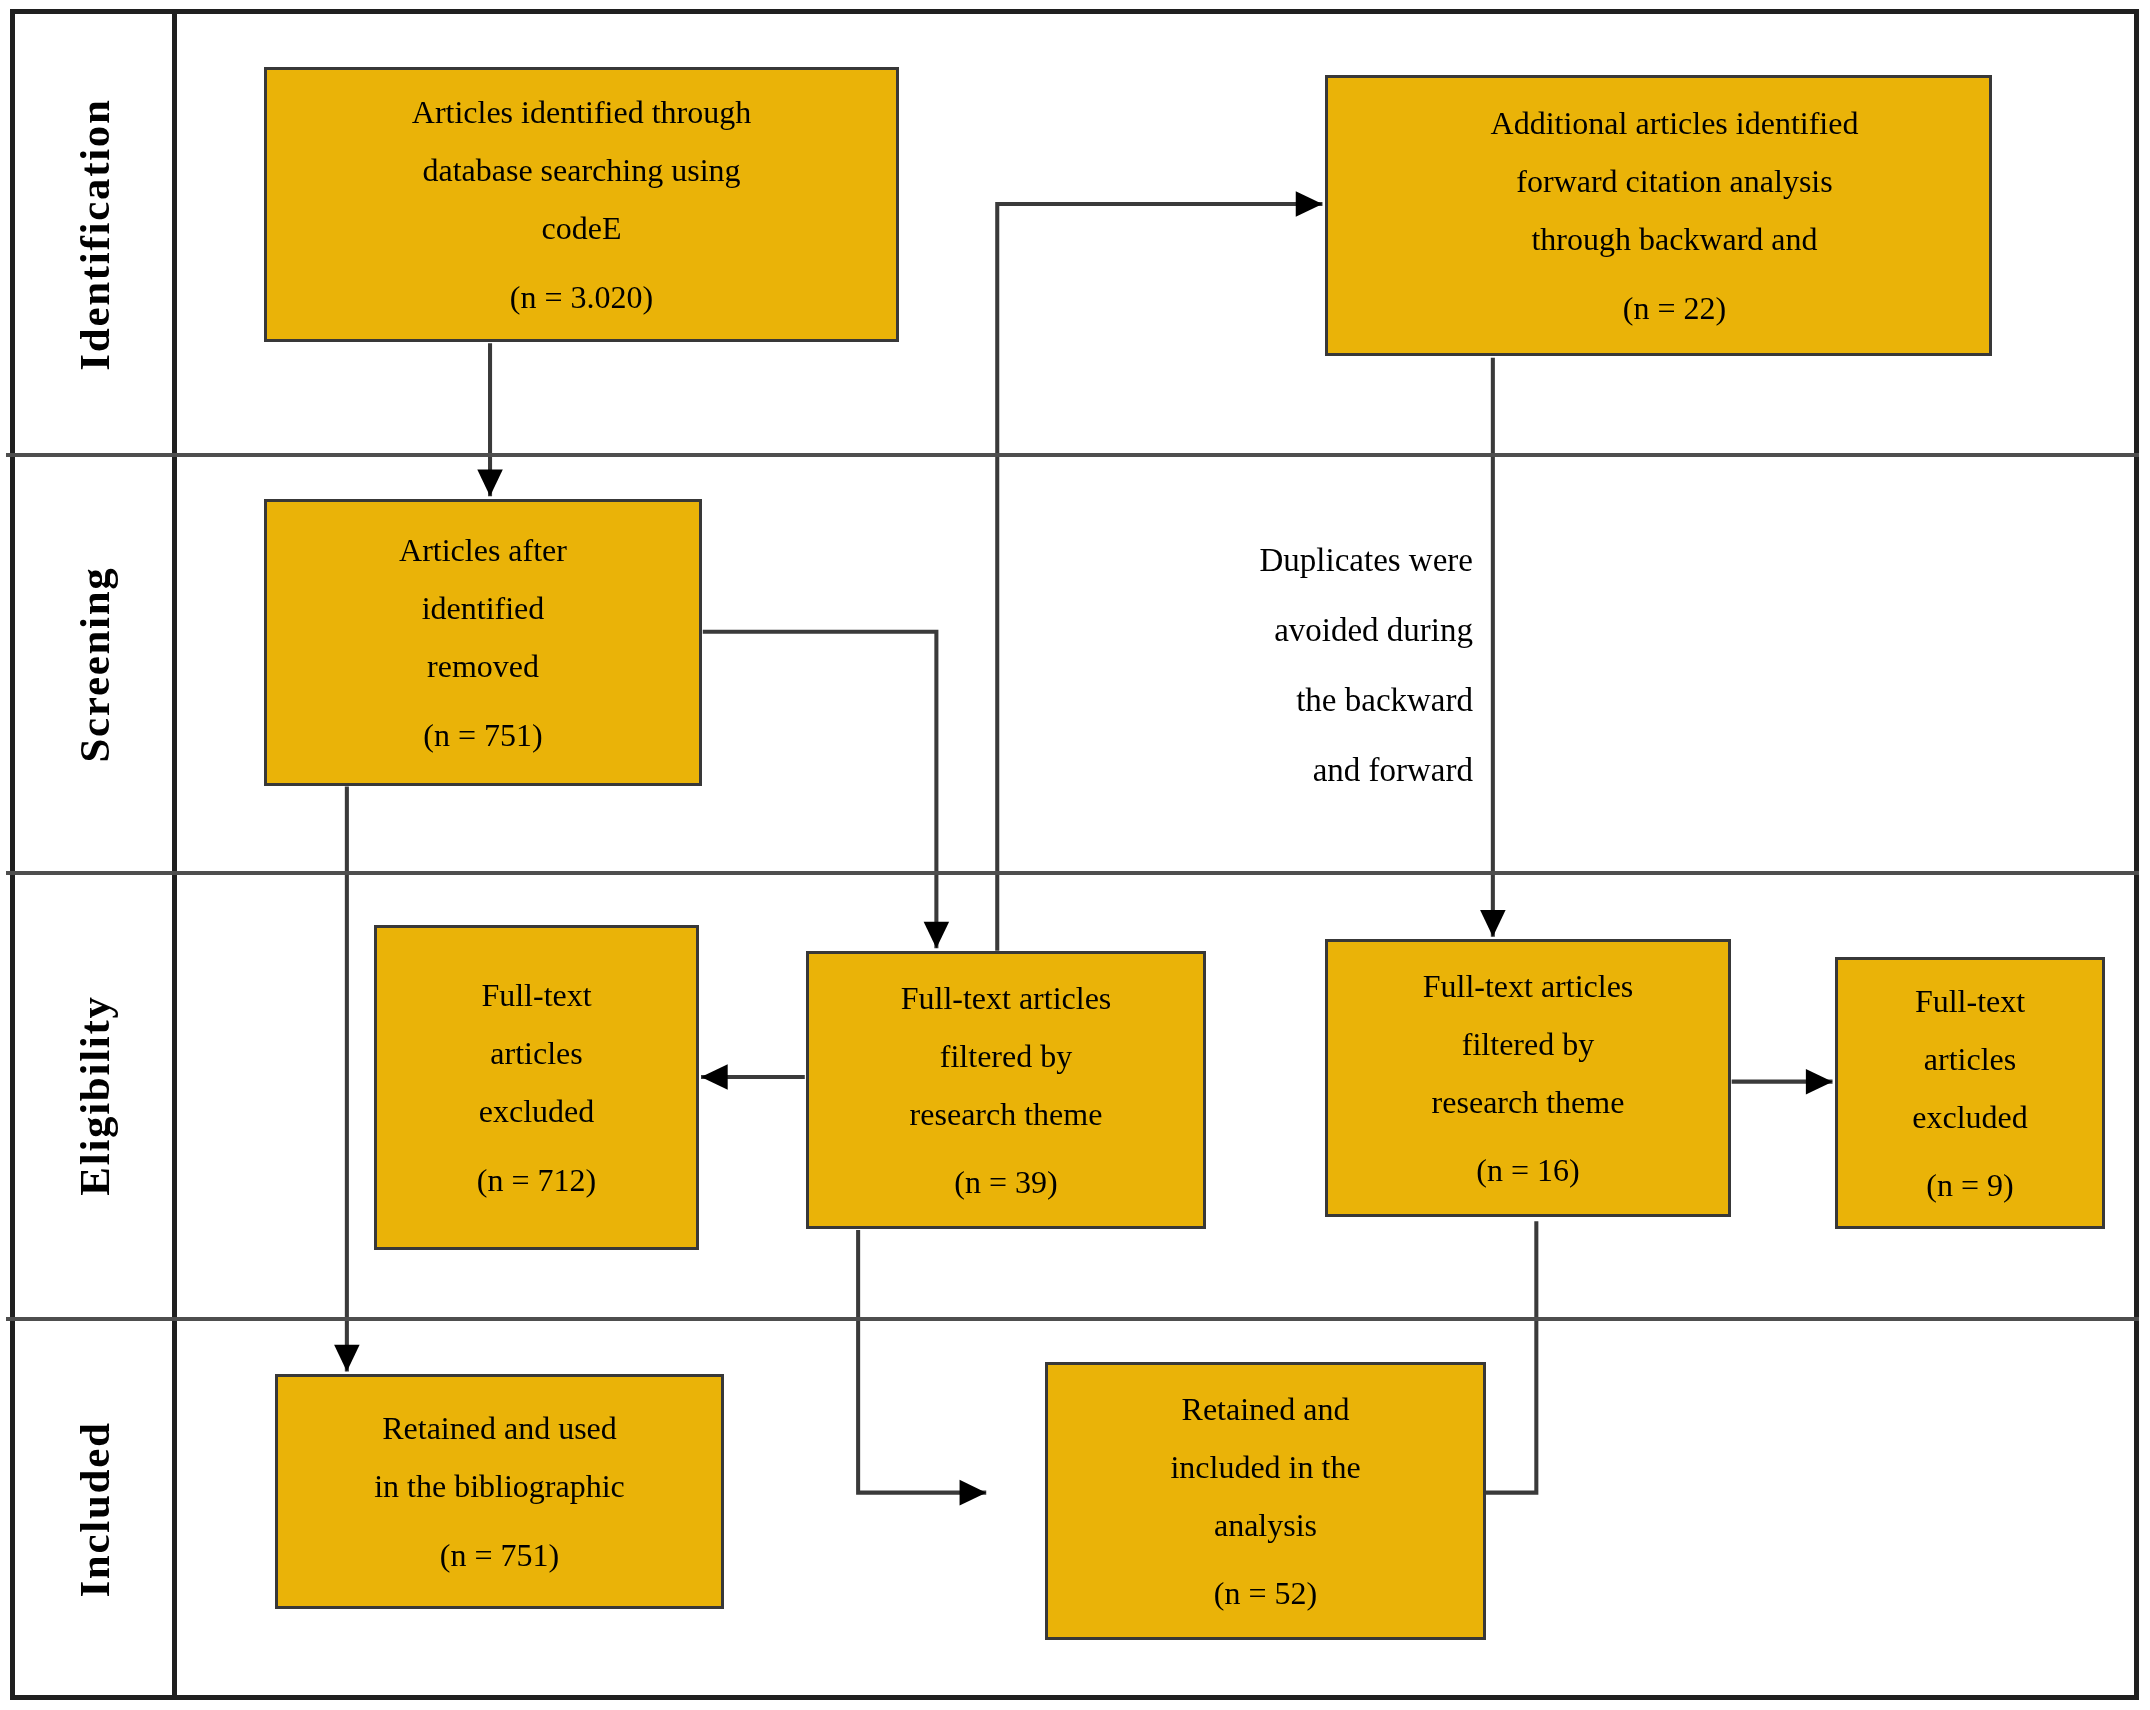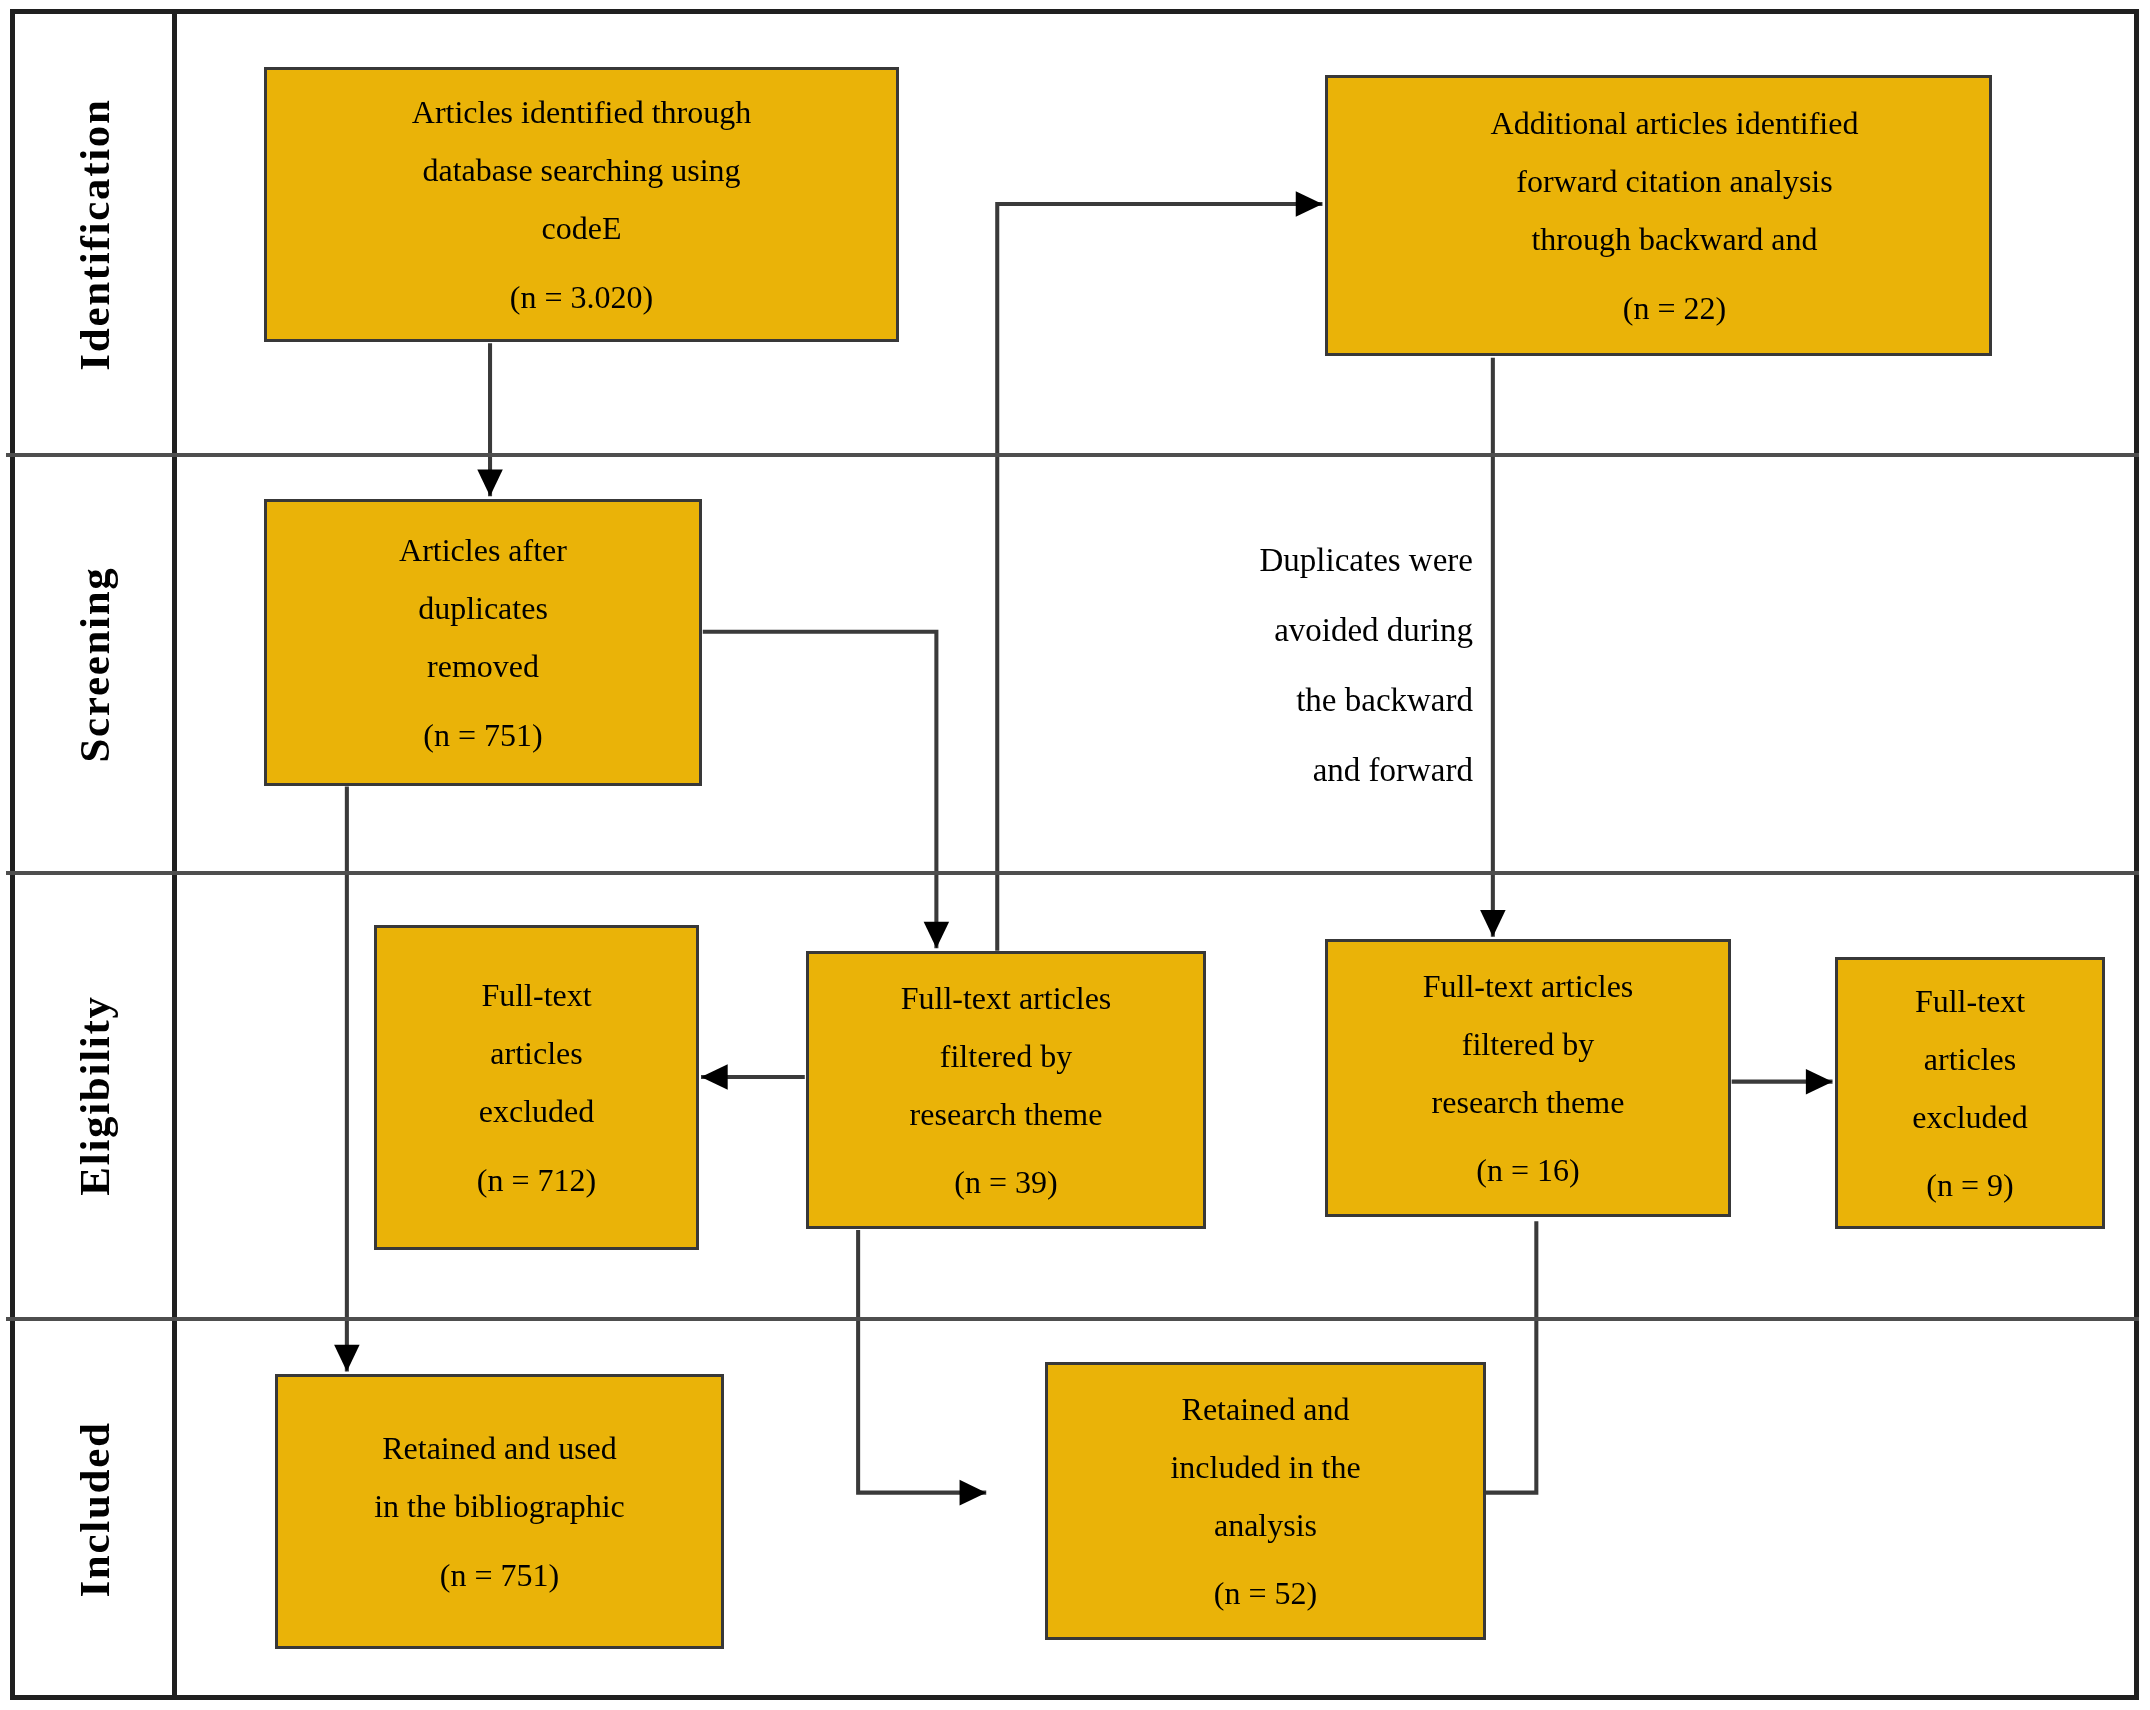--- a/index.html
+++ b/index.html
@@ -147,21 +147,21 @@
 
   <div class="box" style="left:1325px; top:75px; width:667px; height:281px;padding-left:32px;">
     <div class="bline">Additional articles identified</div>
     <div class="bline">forward citation analysis</div>
     <div class="bline">through backward and</div>
     <div class="bline nline">(n = 22)</div>
   </div>
 
   <div class="box" style="left:264px; top:499px; width:438px; height:287px;">
     <div class="bline">Articles after</div>
-    <div class="bline">duplicates</div>
+    <div class="bline">identified</div>
     <div class="bline">removed</div>
     <div class="bline nline">(n = 751)</div>
   </div>
 
   <div class="note">
     <div class="bline">Duplicates were</div>
     <div class="bline">avoided during</div>
     <div class="bline">the backward</div>
     <div class="bline">and forward</div>
   </div>
@@ -187,21 +187,21 @@
     <div class="bline nline">(n = 16)</div>
   </div>
 
   <div class="box" style="left:1835px; top:957px; width:270px; height:272px;">
     <div class="bline">Full-text</div>
     <div class="bline">articles</div>
     <div class="bline">excluded</div>
     <div class="bline nline">(n = 9)</div>
   </div>
 
-  <div class="box" style="left:275px; top:1374px; width:449px; height:275px;">
+  <div class="box" style="left:275px; top:1374px; width:449px; height:235px;">
     <div class="bline">Retained and used</div>
     <div class="bline">in the bibliographic</div>
     <div class="bline nline">(n = 751)</div>
   </div>
 
   <div class="box" style="left:1045px; top:1362px; width:441px; height:278px;">
     <div class="bline">Retained and</div>
     <div class="bline">included in the</div>
     <div class="bline">analysis</div>
     <div class="bline nline">(n = 52)</div>

